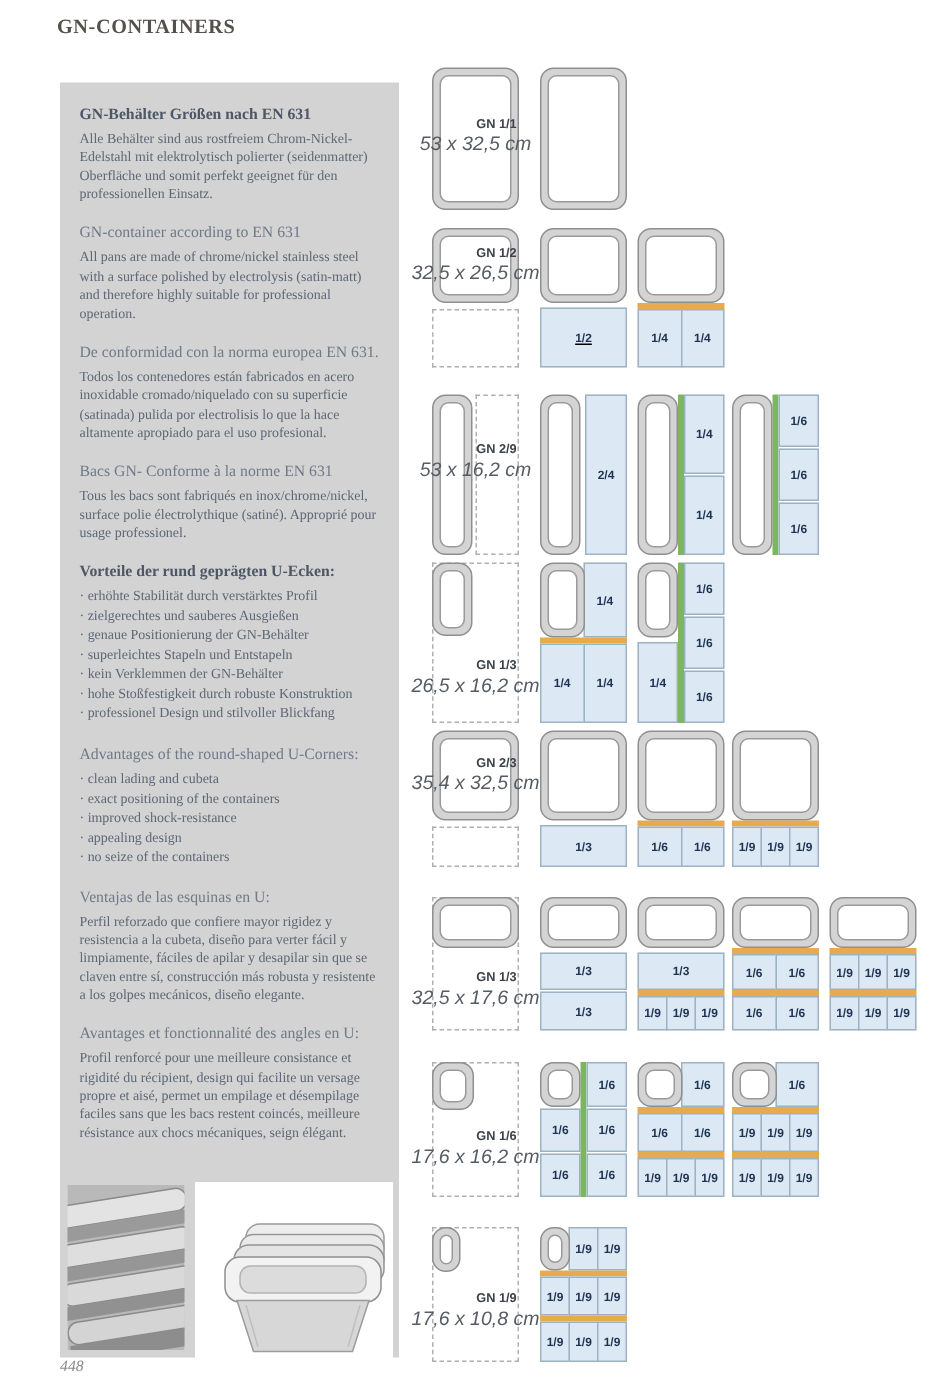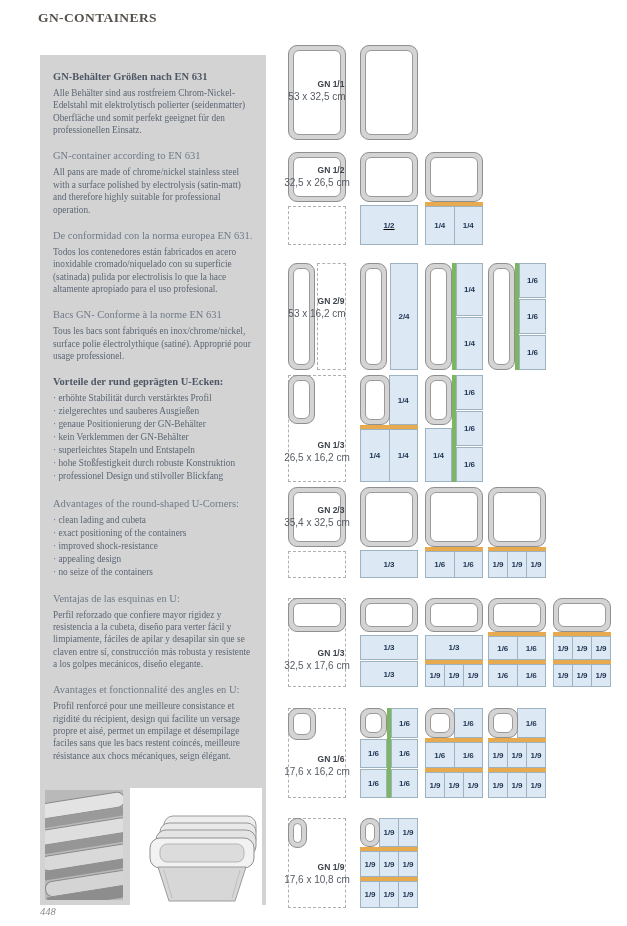--- a/index.html
+++ b/index.html
@@ -37,21 +37,21 @@
           border-radius:9px;position:relative;box-sizing:border-box;}
   .conti{position:absolute;left:4px;right:4px;top:4px;bottom:4px;background:#fff;
          border:1px solid #9a9a9a;border-radius:6px;}
   .cellb{background:var(--cell-blue,#dce9f4);border:1px solid var(--cell-border,#9db3c2);
          display:flex;align-items:center;justify-content:center;font-weight:bold;font-size:8px;
          color:var(--cell-text,#1e3252);box-sizing:border-box;}
   .dash{position:absolute;border:1px dashed var(--dash-color,#b0b0b0);box-sizing:border-box;}
   .ref-label{position:absolute;transform:translate(-50%,-50%);text-align:center;line-height:1.3;
              white-space:nowrap;}
   .ref-name{font-weight:bold;font-size:8.5px;color:#3d434b;margin-left:28px;}
-  .ref-dims{font-size:10px;color:#565c64;}
+  .ref-dims{font-size:13px;color:#565c64;font-style:italic;}
 
   .photo{position:absolute;}
 </style>
 </head>
 <body>
 
 <div class="page">
   <h1 class="title">GN-CONTAINERS</h1>
 
   <div class="panel">
@@ -71,22 +71,22 @@
         <div class="section">
           <div class="heading">Bacs GN- Conforme à la norme EN 631</div>
           <p class="bodytext">Tous les bacs sont fabriqués en inox/chrome/nickel, surface polie électrolythique (satiné). Approprié pour usage professionel.</p>
         </div>
         <div class="section gapb">
           <div class="heading de">Vorteile der rund geprägten U-Ecken:</div>
           <ul class="bullets">
             <li>erhöhte Stabilität durch verstärktes Profil</li>
             <li>zielgerechtes und sauberes Ausgießen</li>
             <li>genaue Positionierung der GN-Behälter</li>
+            <li>superleichtes Stapeln und Entstapeln</li>
             <li>kein Verklemmen der GN-Behälter</li>
-            <li>superleichtes Stapeln und Entstapeln</li>
             <li>hohe Stoßfestigkeit durch robuste Konstruktion</li>
             <li>professionel Design und stilvoller Blickfang</li>
           </ul>
         </div>
         <div class="section gapb">
           <div class="heading">Advantages of the round-shaped U-Corners:</div>
           <ul class="bullets">
             <li>clean lading and cubeta</li>
             <li>exact positioning of the containers</li>
             <li>improved shock-resistance</li>

